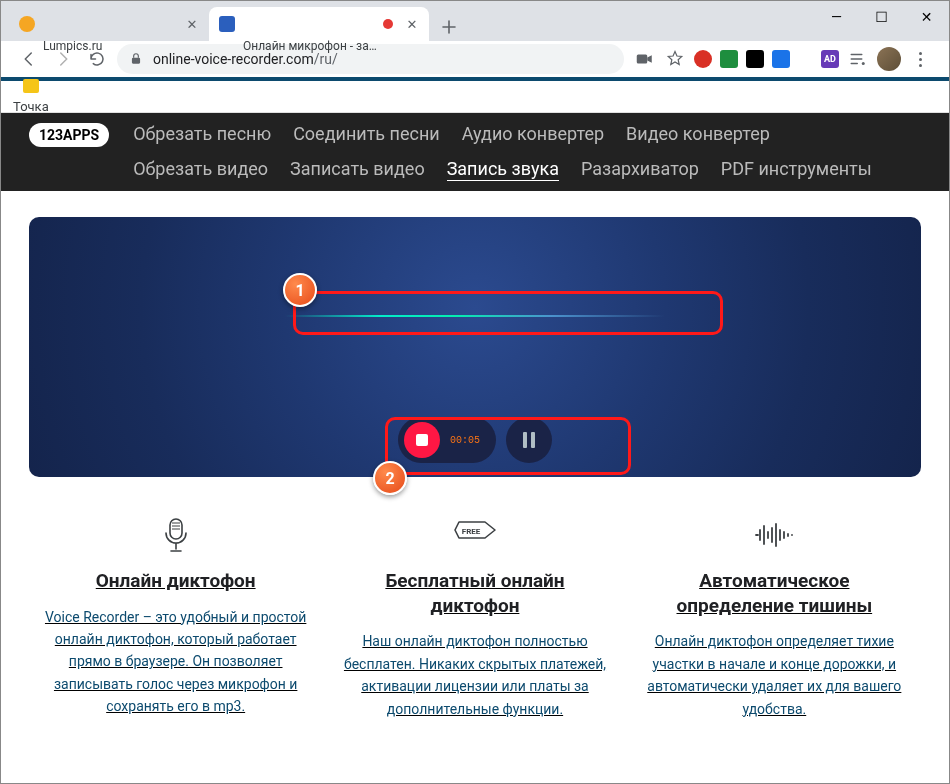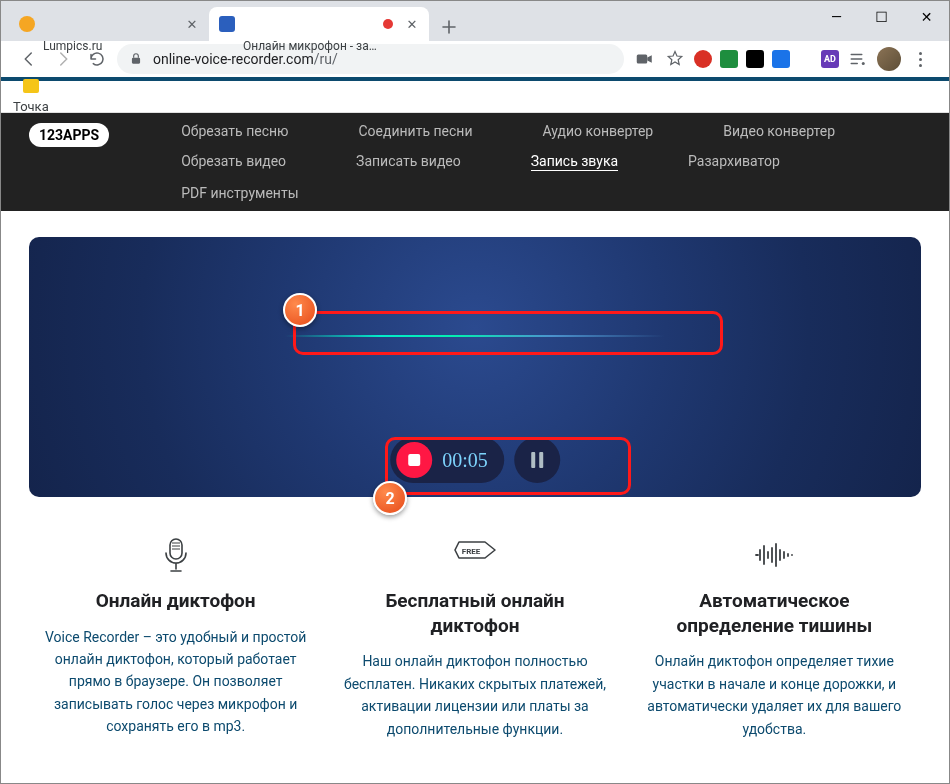--- a/index.html
+++ b/index.html
@@ -37,45 +37,45 @@
 .menu-dots span { width:3px; height:3px; border-radius:50%; background:#5f6368; }
 .bookmarks { height: 32px; background:#fff; display:flex; align-items:center; padding: 0 12px; font-size:13px; color:#3c4043; border-bottom:1px solid #e0e0e0; }
 .bk-item { display:flex; align-items:center; gap:6px;flex-direction:column; }
 .bk-folder { width:16px; height:14px; background:#f5c518; border-radius:2px; }
 
 
 .content { flex:1; overflow:auto; background:#fff; }
 .site-nav { background:#222; padding: 10px 28px; display:flex; align-items:flex-start; gap: 24px; }
 .logo { background:#fff; color:#000; font-weight:700; padding: 4px 10px; border-radius: 14px; font-size: 14px; }
 .nav-links { display:flex; flex-wrap:wrap; gap: 14px 22px; flex:1; }
-.nav-links a { color:#bbb; font-size:14px; text-decoration:none;margin-left:48px; }
+.nav-links a { color:#bbb; font-size:18px; text-decoration:none; }
 .nav-links a.active { color:#fff; border-bottom:1px solid #fff; padding-bottom:1px; }
 
 .recorder-panel { margin: 26px 28px 18px; border-radius: 10px; background: radial-gradient(circle at 50% 35%, #2b4a8f 0%, #1f3871 40%, #182c5b 70%, #14244c 100%); height: 260px; position:relative; }
 .waveline { position:absolute; left:50%; top:96px; transform:translateX(-50%); width:380px; height:6px; }
 .waveline::before { content:''; position:absolute; left:0; right:0; top:2px; height:2px; background: linear-gradient(90deg, rgba(0,255,210,0) 0%, rgba(0,255,210,0.9) 25%, rgba(0,255,180,0.9) 45%, rgba(100,200,255,0.6) 70%, rgba(100,200,255,0) 100%); }
 .highlight-box { position:absolute; border:3px solid #ff1919; border-radius:10px; }
 .hb1 { left:264px; top:74px; width:430px; height:44px; }
 .hb2 { left:356px; top:200px; width:246px; height:58px; }
 .callout { position:absolute; width:34px; height:34px; border-radius:50%; background: radial-gradient(circle at 35% 30%, #ff8a4c, #e64a19); border:2px solid #fff; box-shadow:0 2px 5px rgba(0,0,0,.4); color:#fff; font-weight:700; font-size:16px; display:flex; align-items:center; justify-content:center; }
 .co1 { left:254px; top:56px; }
 .co2 { left:344px; top:244px; }
 
 .controls-wrap { position:absolute; left:50%; bottom:14px; transform:translateX(-50%); display:flex; gap:10px; }
 .pill { height:46px; border-radius:23px; display:flex; align-items:center; }
 .rec-pill { background:#1a2347; padding: 0 16px 0 6px; gap:10px; }
 .rec-btn { width:36px; height:36px; border-radius:50%; background:#ff1744; display:flex; align-items:center; justify-content:center; }
 .rec-btn .sq { width:12px; height:12px; background:#fff; border-radius:2px; }
-.timer { color:#7dd3fc; font-size:20px; font-family: Liberation Serif, serif; }
+.timer { color:#f97316; font-size:10px; font-family: Liberation Mono, monospace; }
 .pause-pill { background:#1a2347; width:46px; justify-content:center; }
 .pause-icon { display:flex; gap:4px; }
 .pause-icon span { width:4px; height:16px; background:#b0bec5; border-radius:1px; }
 
 .features { display:flex; padding: 20px 40px; gap: 30px; }
-.feature { flex:1; text-align:center; }
+.feature { flex:1; text-align:center;text-decoration:underline; }
 .feature .ficon { height:40px; display:flex; align-items:center; justify-content:center; margin-bottom:14px; color:#3c4043; }
 .feature h3 { font-size:19px; font-weight:700; color:#202124; margin-bottom:12px; line-height:1.3; }
 .feature p { font-size:14px; color:#0c4a6e; line-height:1.6; }
 
 
 svg { display:block; }
 </style>
 </head>
 <body>
 

